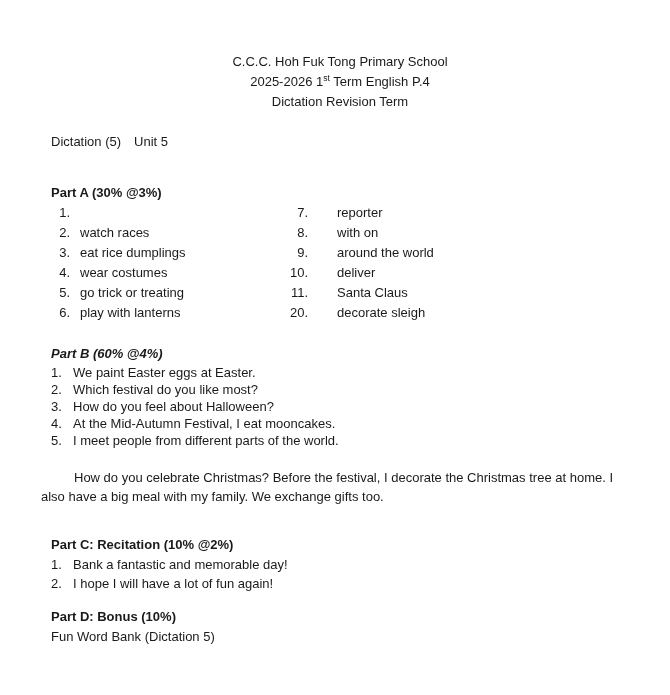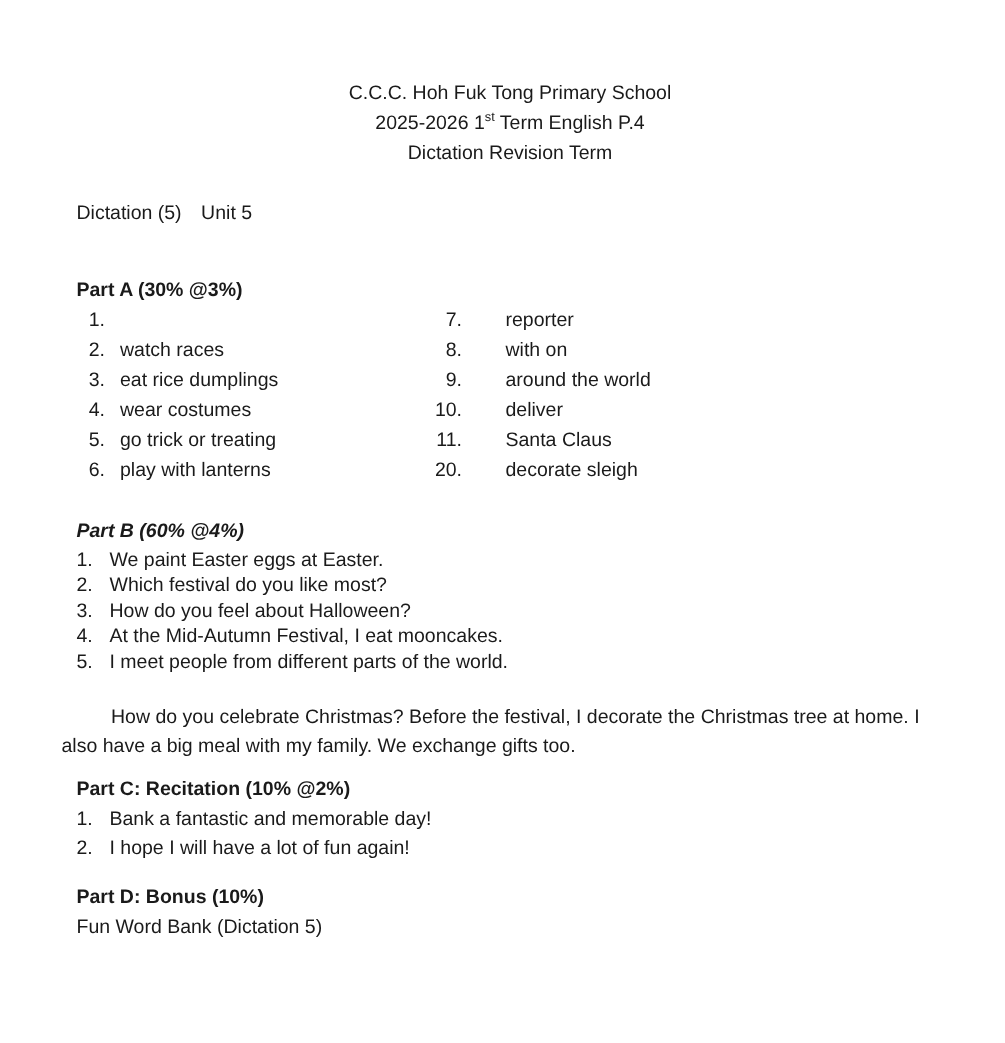--- a/index.html
+++ b/index.html
@@ -19,21 +19,21 @@
   .hdr sup { font-size: 8.5px; vertical-align: super; line-height: 0; }
 
   
   .dictation { font-weight: normal; line-height: 20px; margin-top: 20px; }
   .dictation .unit { margin-left: 13px; }
 
   
   .part-heading { font-weight: bold; line-height: 20px; }
   .pa-head { margin-top: 31px; }
   .pb-head { margin-top: 21px; font-style: italic; }
-  .pc-head { margin-top: 10px; }
+  .pc-head { margin-top: 29px; }
   .pd-head { margin-top: 14px; }
 
   
   .pa-cols { display: flex; }
   .pa-col-left { width: 237px; flex: 0 0 237px; }
   .pa-col-right { flex: 1; }
   .pa-row { display: flex; line-height: 20px; }
   .pa-row .num { text-align: right; flex: none; }
   .pa-col-left .num { width: 19px; margin-right: 10px; }
   .pa-col-right .num { width: 20px; margin-right: 29px; }

